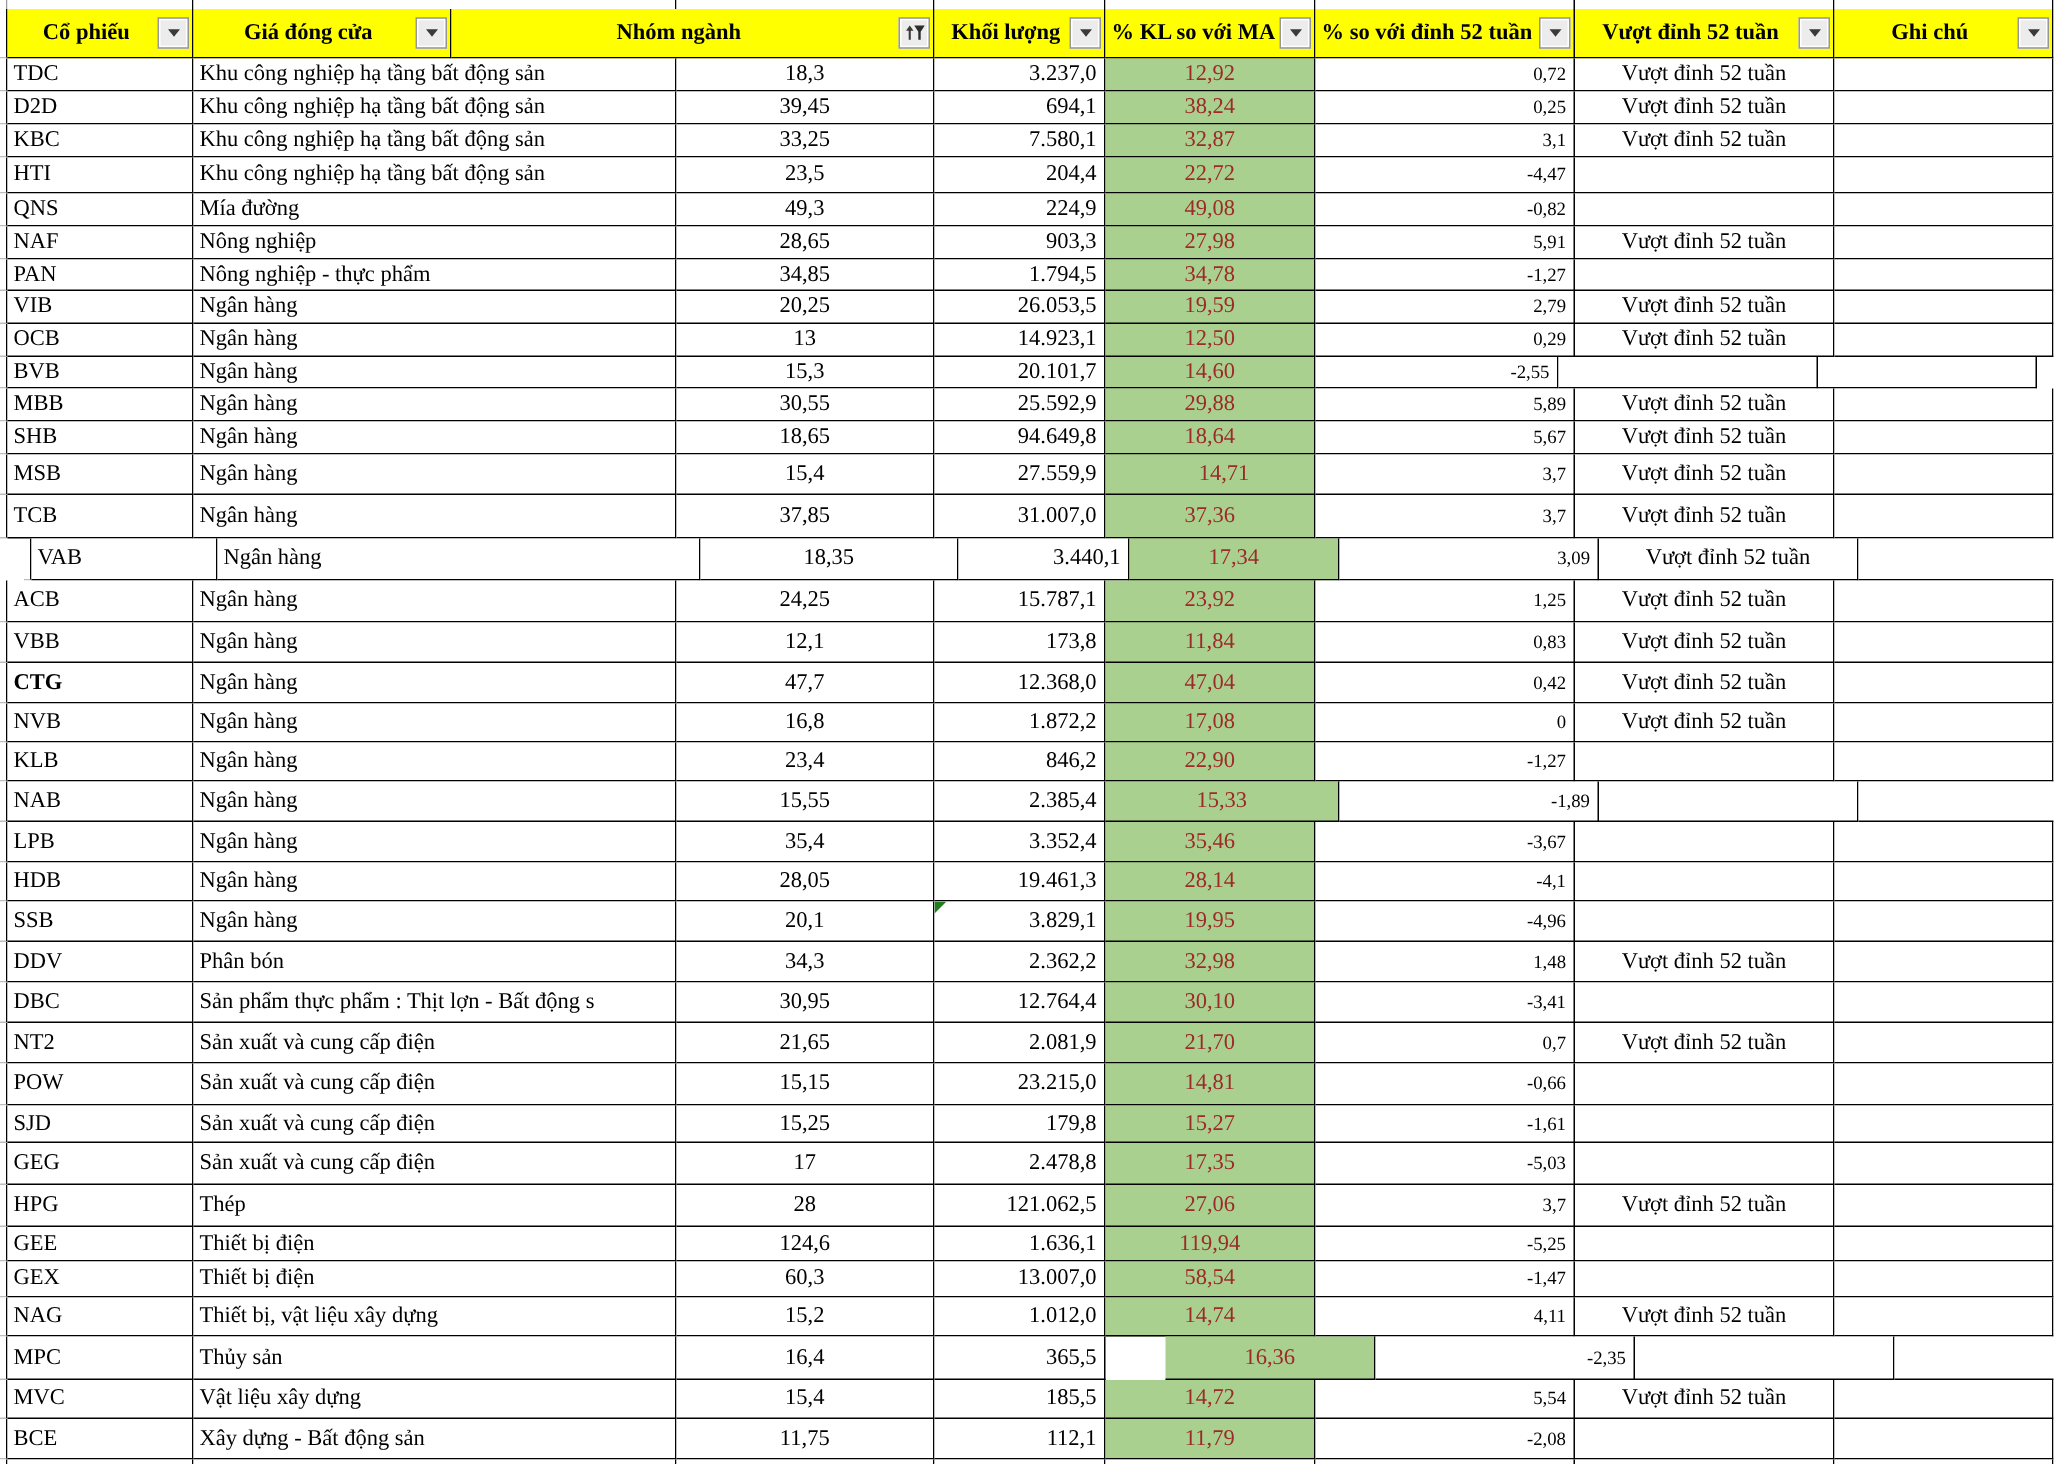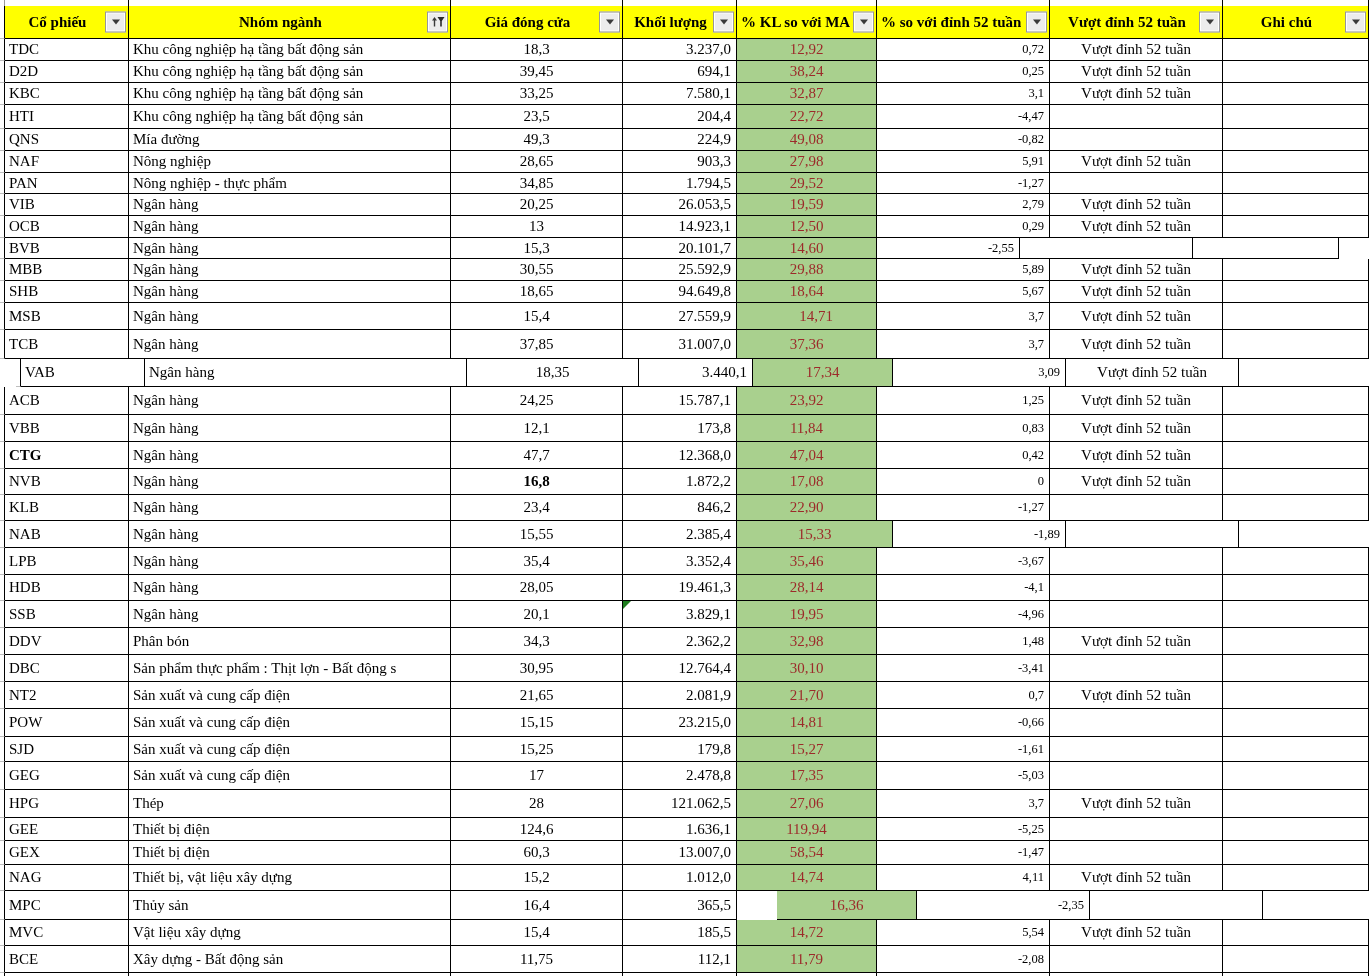--- a/index.html
+++ b/index.html
@@ -72,36 +72,36 @@
       <div class="cell" style="width: 146px;"></div>
     </div>
     <div class="row header" style="height: 33px;">
       <div class="gutter"></div>
       <div class="cell c0" style="width: 124px;">
         <span class="hlabel">Cổ phiếu</span>
         <div class="dd-btn">
           <div class="dd-arrow"></div>
         </div>
       </div>
+      <div class="cell c2" style="width: 172px;">
+        <span class="hlabel">Giá đóng cửa</span>
+        <div class="dd-btn">
+          <div class="dd-arrow"></div>
+        </div>
+      </div>
       <div class="cell c1" style="width: 322px;">
         <span class="hlabel">Nhóm ngành</span>
         <div class="dd-btn">
           <svg width="14" height="13" viewBox="0 0 14 13">
             <path d="M3.5 11 L3.5 4" stroke="#3a3a3a" stroke-width="1.4" fill="none"></path>
             <path d="M1 5 L3.5 1.5 L6 5 Z" fill="#3a3a3a"></path>
             <path d="M6.5 1.5 L13.5 1.5 L10.8 5.6 L10.8 11 L9.2 11 L9.2 5.6 Z" fill="#2b2b2b"></path>
           </svg>
         </div>
       </div>
-      <div class="cell c2" style="width: 172px;">
-        <span class="hlabel">Giá đóng cửa</span>
-        <div class="dd-btn">
-          <div class="dd-arrow"></div>
-        </div>
-      </div>
       <div class="cell c3" style="width: 114px;">
         <span class="hlabel">Khối lượng</span>
         <div class="dd-btn">
           <div class="dd-arrow"></div>
         </div>
       </div>
       <div class="cell c4" style="width: 140px;">
         <span class="hlabel">% KL so với MA</span>
         <div class="dd-btn">
           <div class="dd-arrow"></div>
@@ -280,21 +280,21 @@
       <div class="cell c1" style="width: 322px;">
         <span>Nông nghiệp - thực phẩm</span>
       </div>
       <div class="cell c2" style="width: 172px;">
         <span>34,85</span>
       </div>
       <div class="cell c3" style="width: 114px;">
         <span>1.794,5</span>
       </div>
       <div class="cell c4" style="width: 140px;">
-        <span>29,52</span>
+        <span>34,78</span>
       </div>
       <div class="cell c5" style="width: 173px;">
         <span>-1,27</span>
       </div>
       <div class="cell c6" style="width: 173px;"></div>
       <div class="cell c7" style="width: 146px;"></div>
     </div>
     <div class="row body-row" style="height: 22px;">
       <div class="gutter"></div>
       <div class="cell c0" style="width: 124px;">
@@ -355,21 +355,21 @@
       </div>
       <div class="cell c2" style="width: 172px;">
         <span>15,3</span>
       </div>
       <div class="cell c3" style="width: 114px;">
         <span>20.101,7</span>
       </div>
       <div class="cell c4" style="width: 140px;">
         <span>14,60</span>
       </div>
-      <div class="cell c5" style="width: 143px;">
+      <div class="cell c5" style="width: 162px;">
         <span>-2,55</span>
       </div>
       <div class="cell c6" style="width: 173px;"></div>
       <div class="cell c7" style="width: 146px;"></div>
     </div>
     <div class="row body-row" style="height: 22px;">
       <div class="gutter"></div>
       <div class="cell c0" style="width: 124px;">
         <span>MBB</span>
       </div>
@@ -569,21 +569,21 @@
       <div class="cell c7" style="width: 146px;"></div>
     </div>
     <div class="row body-row" style="height: 26px;">
       <div class="gutter"></div>
       <div class="cell c0" style="width: 124px;">
         <span>NVB</span>
       </div>
       <div class="cell c1" style="width: 322px;">
         <span>Ngân hàng</span>
       </div>
-      <div class="cell c2" style="width: 172px; font-weight: bold;">
+      <div class="cell c2" style="width: 172px;">
         <span>16,8</span>
       </div>
       <div class="cell c3" style="width: 114px;">
         <span>1.872,2</span>
       </div>
       <div class="cell c4" style="width: 140px;">
         <span>17,08</span>
       </div>
       <div class="cell c5" style="width: 173px;">
         <span>0</span>

